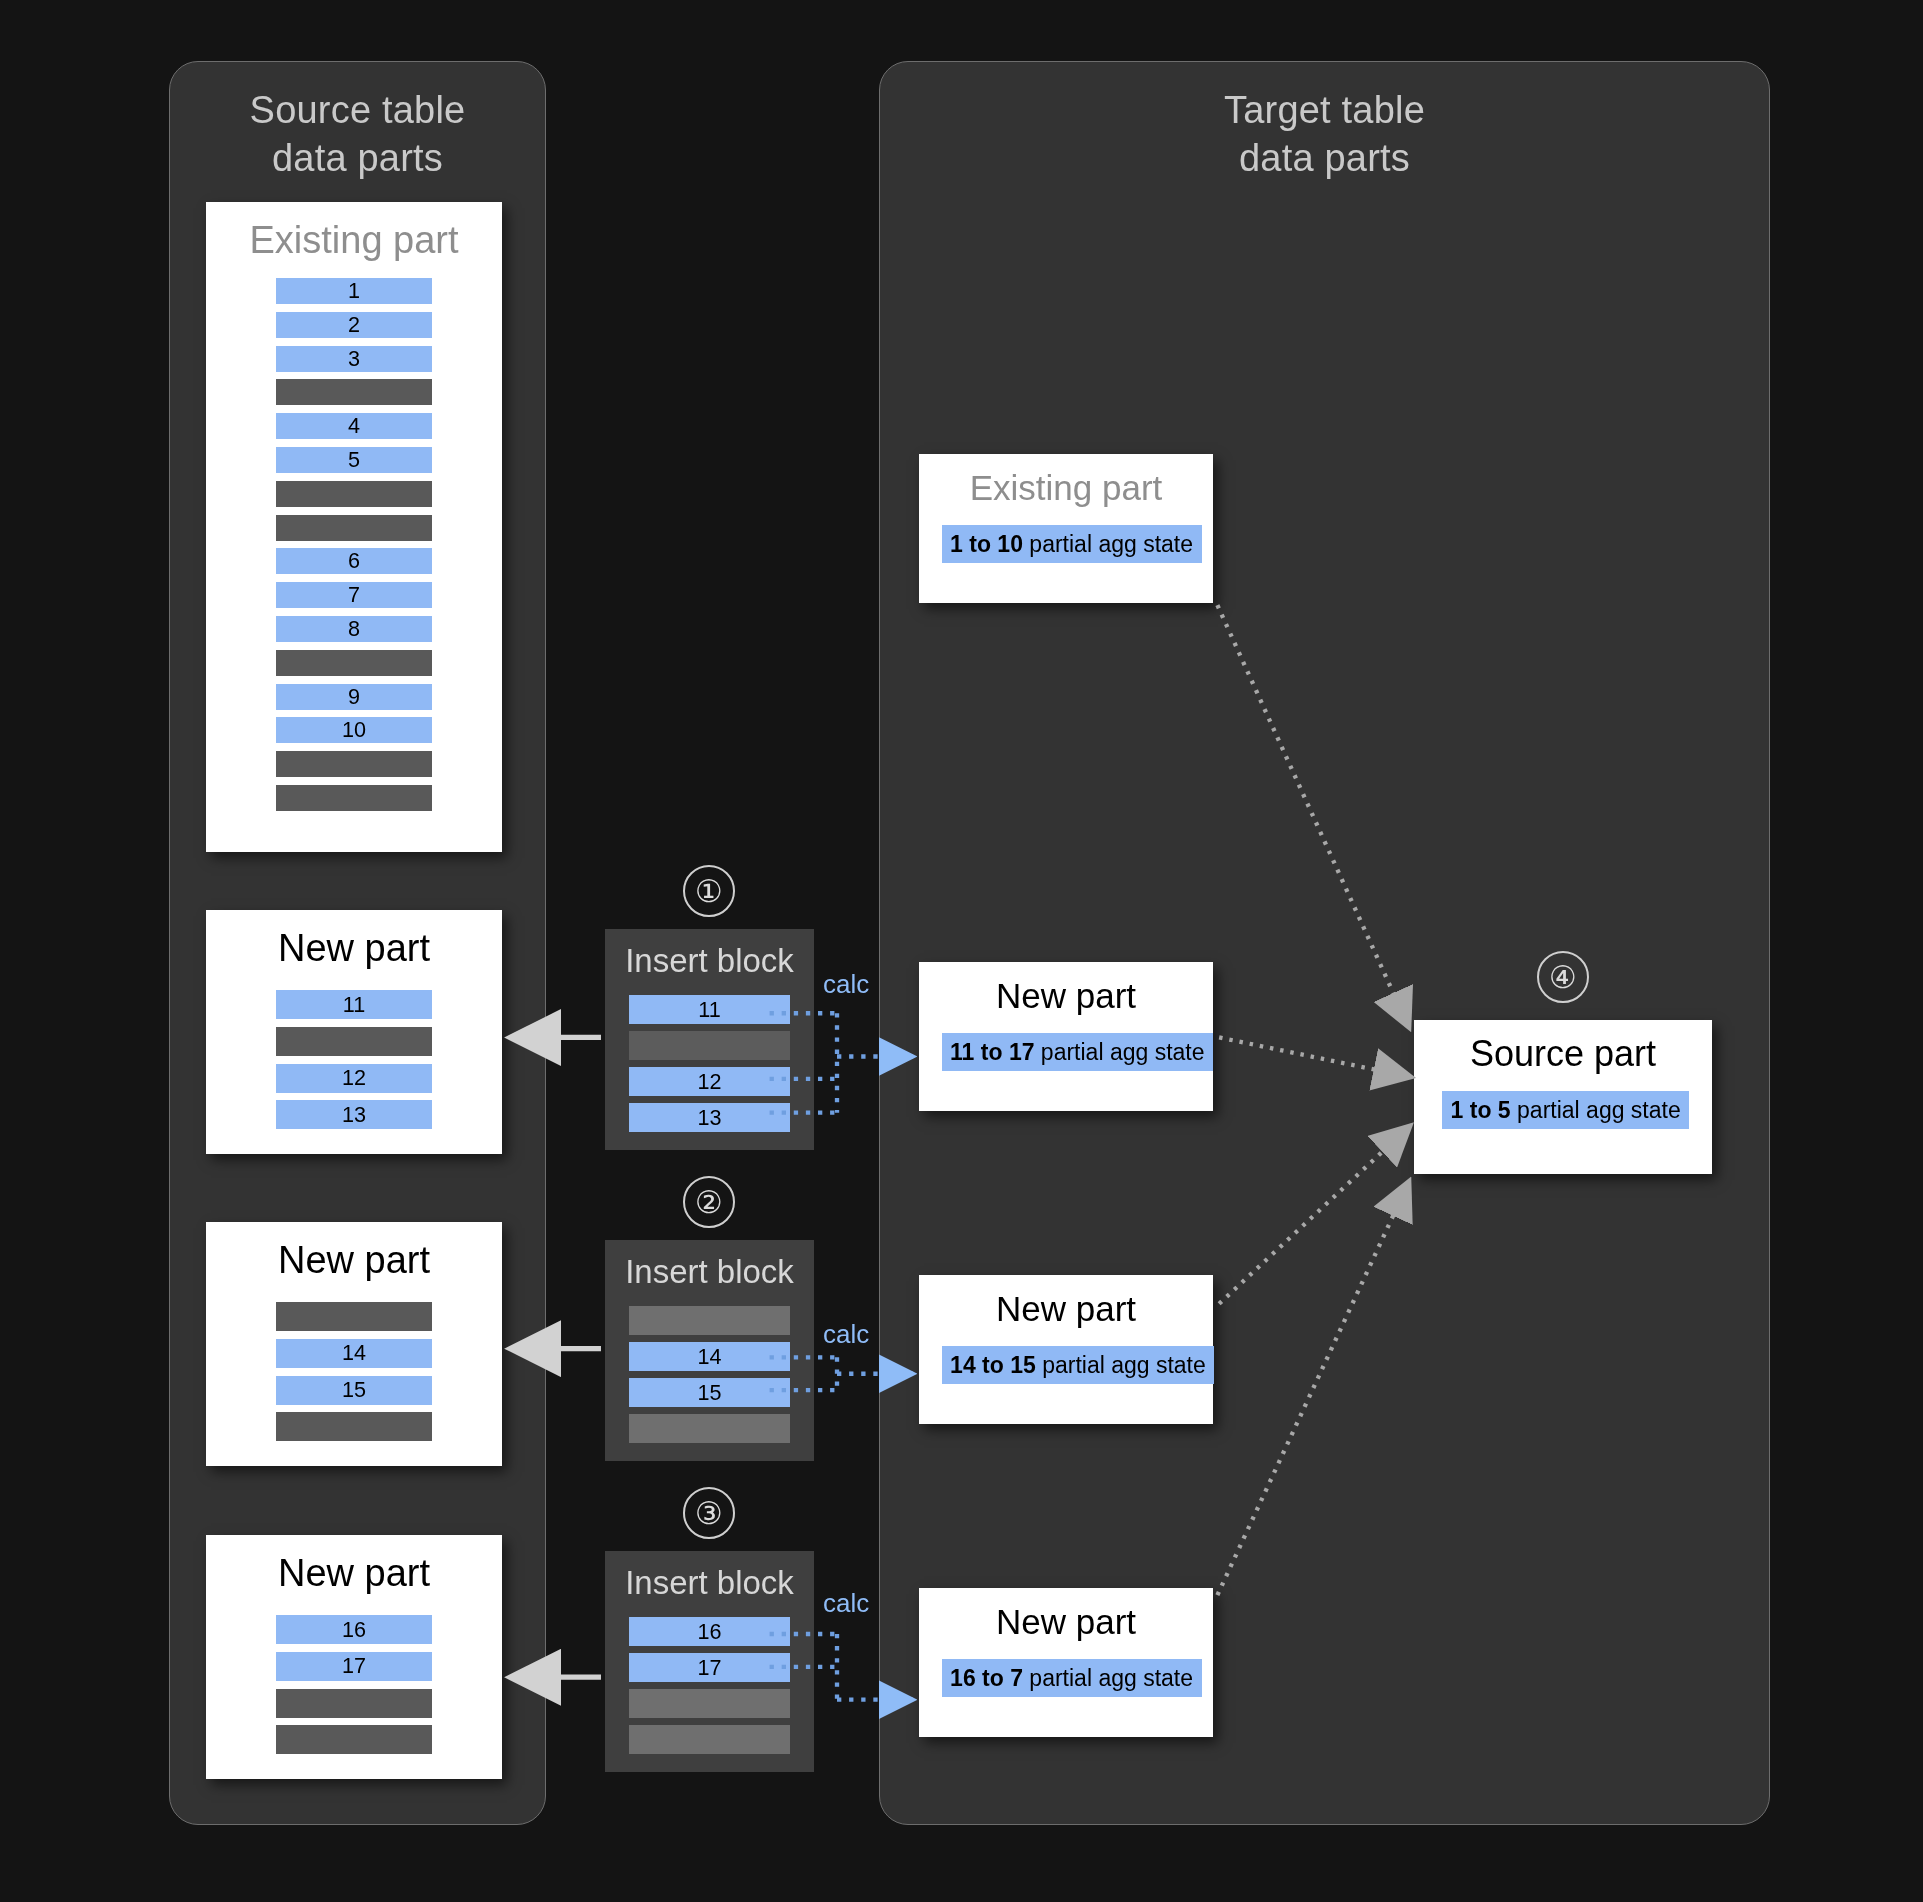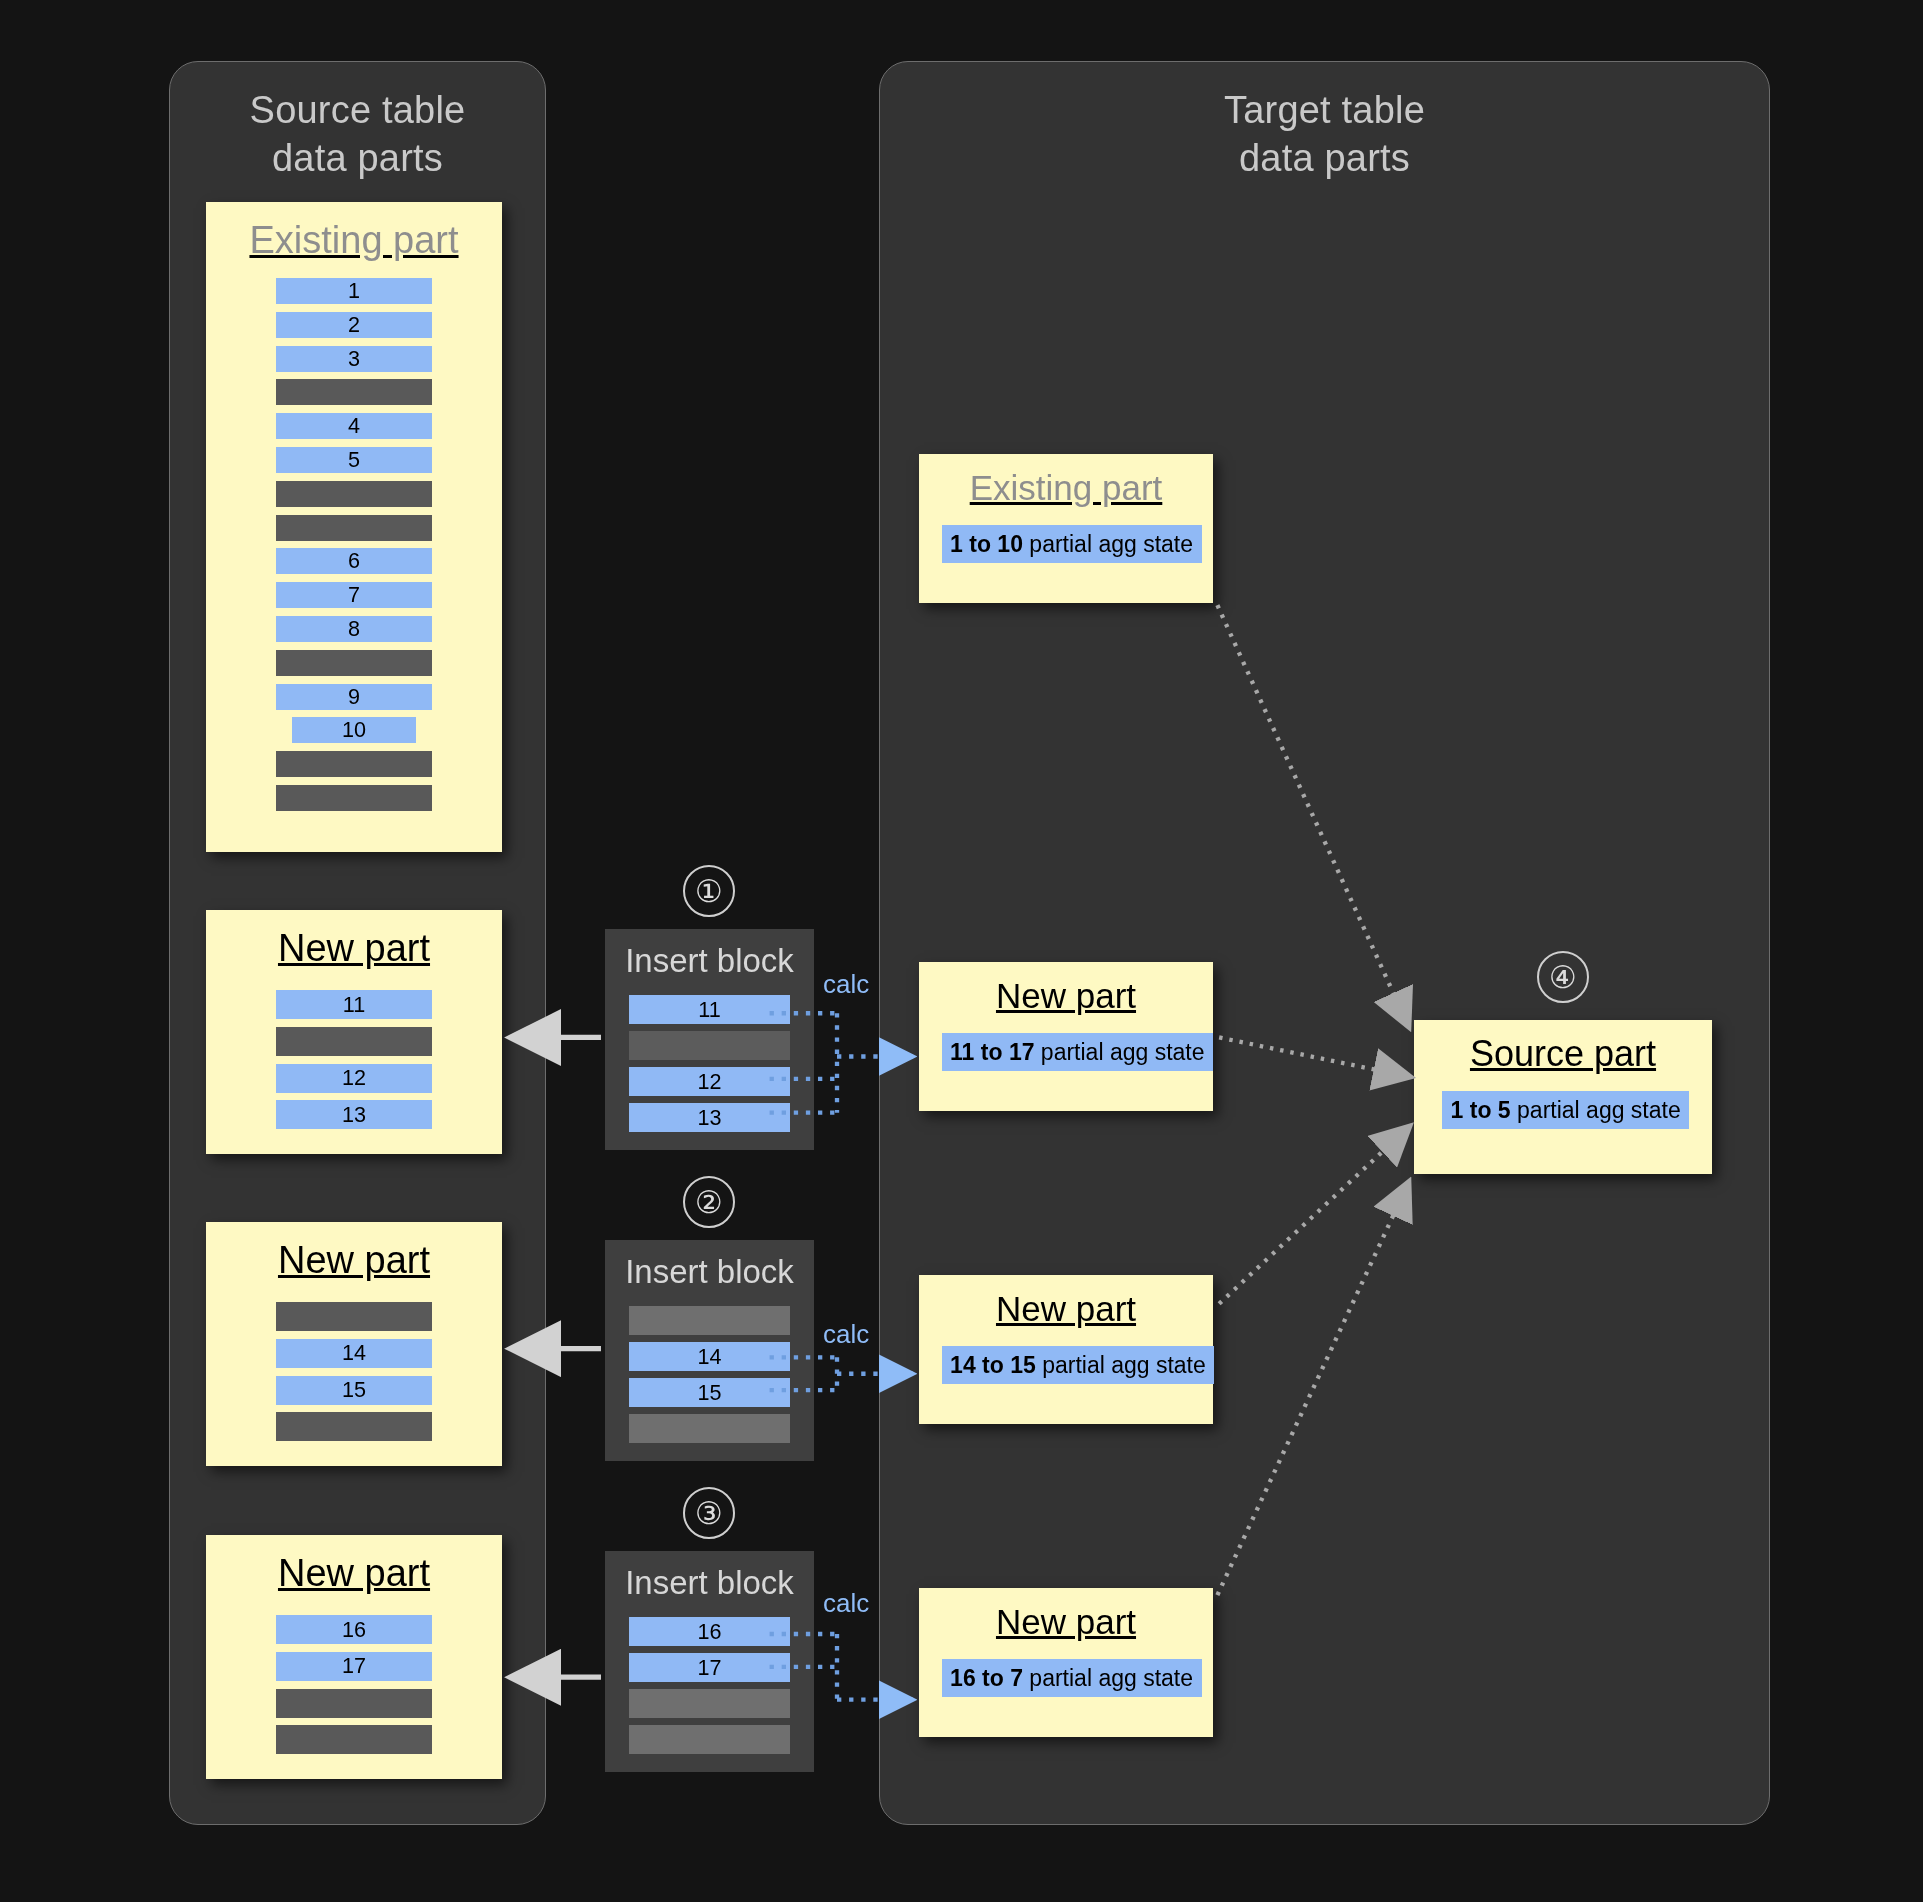--- a/index.html
+++ b/index.html
@@ -20,23 +20,22 @@
     letter-spacing:0.2px;
   }
 
   #source-panel{left:169px;top:61px;width:375px;height:1762px;}
   #source-panel .panel-title{top:24px;}
   #target-panel{left:879px;top:61px;width:889px;height:1762px;}
   #target-panel .panel-title{top:24px;}
 
   
   .part{
-    position:absolute;background:#fef9c3;
+    position:absolute;background:#ffffff;
     box-shadow:5.2px 6px 12px rgba(0,0,0,.55);
-    text-decoration:underline;
   }
   .part-title{
     text-align:center;font-size:38px;line-height:43px;color:#000;
   }
   .part-title.muted{color:#8e8e8e;}
 
   
   .rows{position:absolute;left:0;right:0;}
   .row{
     height:26px;margin:0 auto 7.8px auto;
@@ -107,21 +106,21 @@
       <div class="row gap" style="width:156px;"></div>
       <div class="row blue" style="width:156px;">4</div>
       <div class="row blue" style="width:156px;">5</div>
       <div class="row gap" style="width:156px;"></div>
       <div class="row gap" style="width:156px;"></div>
       <div class="row blue" style="width:156px;">6</div>
       <div class="row blue" style="width:156px;">7</div>
       <div class="row blue" style="width:156px;">8</div>
       <div class="row gap" style="width:156px;"></div>
       <div class="row blue" style="width:156px;">9</div>
-      <div class="row blue" style="width:124px;">10</div>
+      <div class="row blue" style="width:156px;">10</div>
       <div class="row gap" style="width:156px;"></div>
       <div class="row gap" style="width:156px;"></div>
     </div>
   </div>
 
   <div class="part" style="left:206px;top:910px;width:296px;height:244px;">
     <div class="part-title" style="padding-top:17.3px;">New part</div>
     <div class="rows" style="top:80px;">
       <div class="row blue" style="width:156px;height:29px;">11</div>
       <div class="row gap" style="width:156px;height:29px;"></div>

